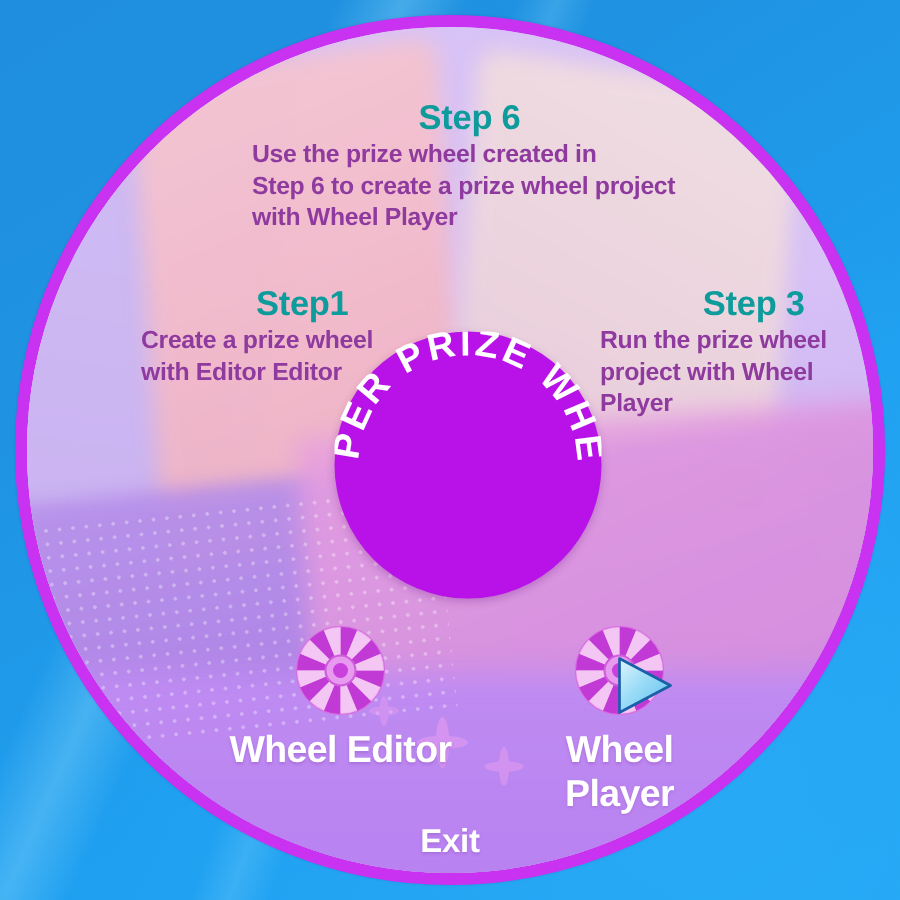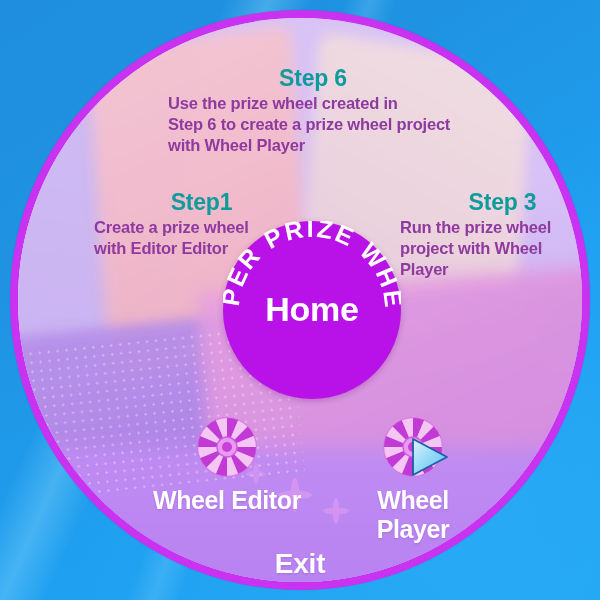--- a/index.html
+++ b/index.html
@@ -229,21 +229,21 @@
     height: 42px;
   }
 
   
   #exit-button {
     position: absolute;
     left: 0; right: 0;
     top: 530px;
     text-align: center;
     color: #ffffff;
-    font-size: 28px;
+    font-size: 22px;
     font-weight: bold;
     letter-spacing: -0.2px;
     text-shadow: 0 1px 2px rgba(120,40,150,0.22);
   }
 </style>
 </head>
 <body>
 
 <div id="app">
 
@@ -292,21 +292,20 @@
     <div class="home-badge">
       <div class="home-disc"></div>
       <svg class="home-arc" viewBox="0 0 178 178">
         <defs>
           <path id="titlePath" d="M 16,89 A 73,73 0 1 1 162,89" fill="none"></path>
         </defs>
         <text>
           <textPath href="#titlePath" startOffset="50%" text-anchor="middle">SUPER PRIZE WHEEL</textPath>
         </text>
       </svg>
-      <div class="home-label">Home</div>
     </div>
 
     <div class="launcher" id="launcher-editor">
       <div class="launcher-icon">
         <svg viewBox="0 0 62 62" width="62" height="62">
           <circle cx="31" cy="31" r="29" fill="#efaff0" stroke="#d86fe0" stroke-width="1.4"></circle>
           <g>
             <path d="M31 31 L31 2 A29 29 0 0 1 42.1 4.2 Z" fill="#c23ad6"></path>
             <path d="M31 31 L51.5 10.5 A29 29 0 0 1 57.8 19.9 Z" fill="#c23ad6"></path>
             <path d="M31 31 L60 31 A29 29 0 0 1 57.8 42.1 Z" fill="#c23ad6"></path>

